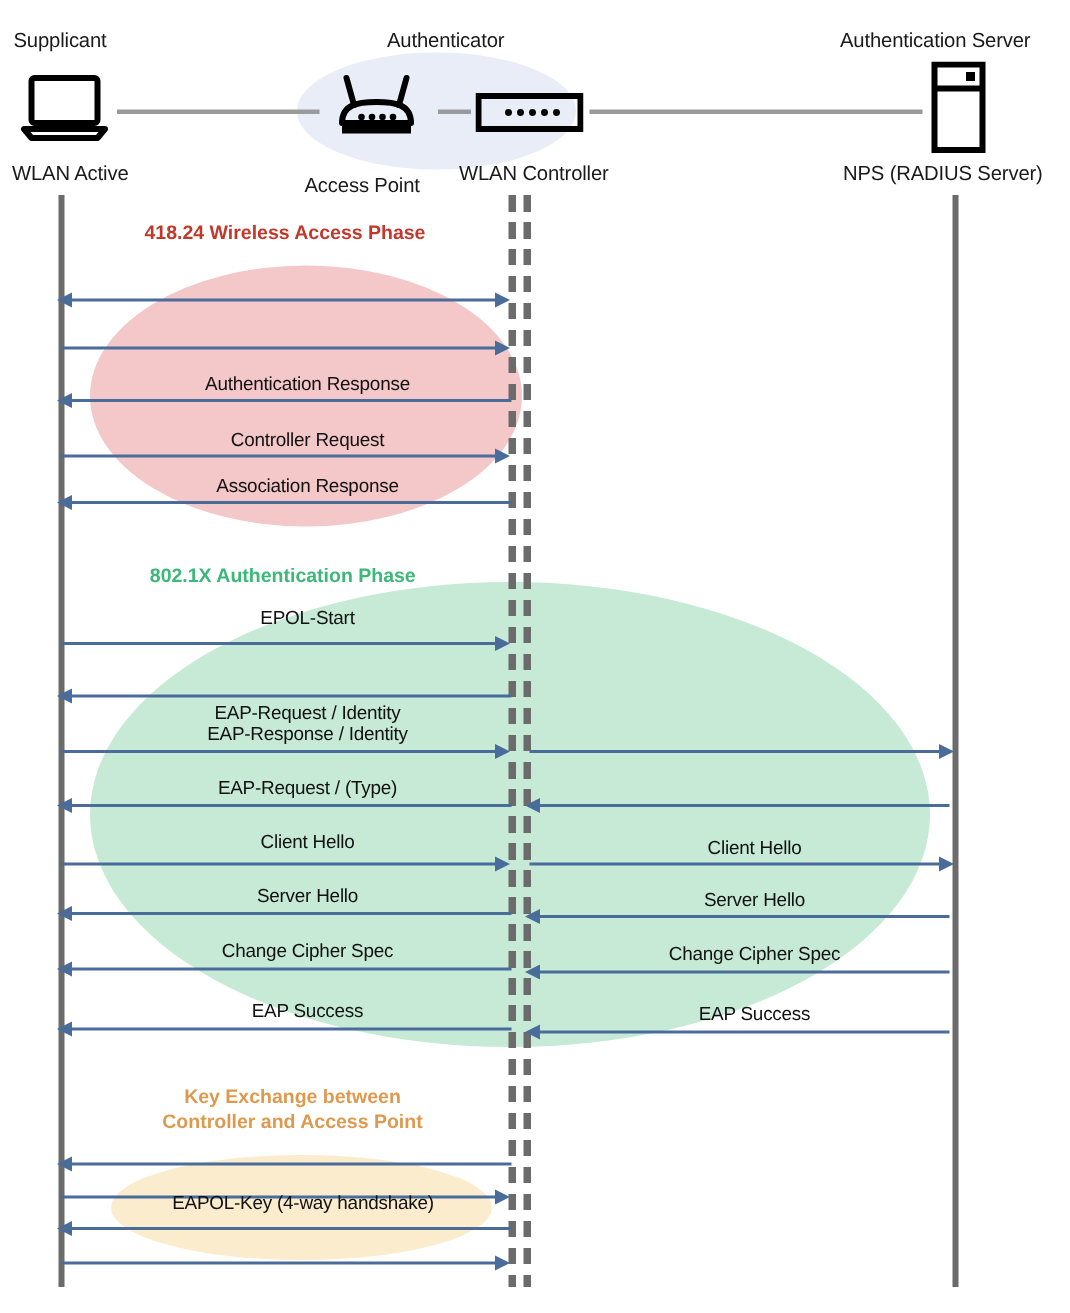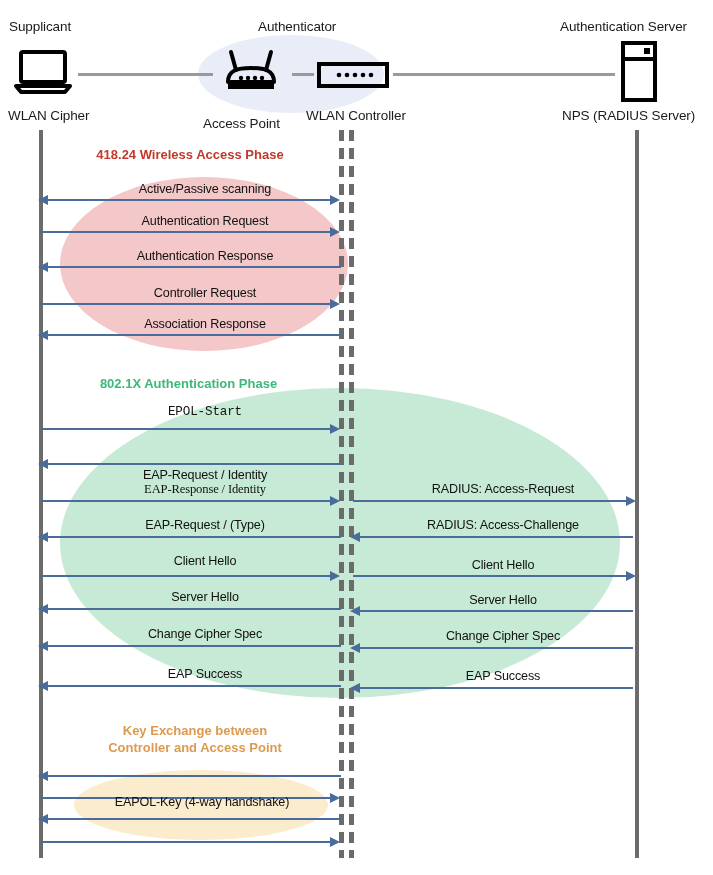--- a/index.html
+++ b/index.html
@@ -148,78 +148,74 @@
     <circle cx="46" cy="14" r="2.3" fill="#000"></circle>
     <circle cx="54" cy="14" r="2.3" fill="#000"></circle>
   </svg>
 
   <svg class="icon-svg" style="left:618px; top:41px;" width="42" height="62" viewBox="0 0 42 62">
     <rect x="5" y="2" width="32" height="57" fill="none" stroke="#000" stroke-width="4"></rect>
     <line x1="5" y1="18" x2="37" y2="18" stroke="#000" stroke-width="4"></line>
     <rect x="26" y="7" width="6" height="6" fill="#000"></rect>
   </svg>
 
-  <div class="actor-sublabel" style="left:8px; top:108px;">WLAN Cipher</div>
+  <div class="actor-sublabel" style="left:8px; top:108px;">WLAN Active</div>
   <div class="actor-sublabel" style="left:203px; top:116px;">Access Point</div>
   <div class="actor-sublabel" style="left:306px; top:108px;">WLAN Controller</div>
   <div class="actor-sublabel" style="left:562px; top:108px;">NPS (RADIUS Server)</div>
 
   <div class="phase-ellipse" style="left:60px; top:177px; width:288px; height:174px; background:#f4c7c8;"></div>
   <div class="phase-ellipse" style="left:60px; top:388px; width:560px; height:310px; background:#c6ead6;"></div>
   <div class="phase-ellipse" style="left:74px; top:770px; width:254px; height:70px; background:#fbeccd;"></div>
 
   <div class="lifeline-solid" style="left:39px; top:130px; height:728px;"></div>
   <div class="lifeline-dash" style="left:339px; top:130px; height:728px;"></div>
   <div class="lifeline-dash" style="left:349px; top:130px; height:728px;"></div>
   <div class="lifeline-solid" style="left:635px; top:130px; height:728px;"></div>
 
   <div class="phase-label" style="left:80px; top:146px; width:220px; color:#c0392b;">418.24 Wireless Access Phase</div>
 
-  <div class="msg-label" style="left:65px; top:182px; width:280px;">Active/Passive scanning</div>
   <div class="msg-line" style="left:45px; top:199px; width:292px;"></div>
   <div class="arrow-head left" style="left:38px; top:195px;"></div>
   <div class="arrow-head right" style="left:330px; top:195px;"></div>
 
-  <div class="msg-label" style="left:65px; top:214px; width:280px;">Authentication Request</div>
   <div class="msg-line" style="left:41px; top:231px; width:296px;"></div>
   <div class="arrow-head right" style="left:330px; top:227px;"></div>
 
   <div class="msg-label" style="left:65px; top:249px; width:280px;">Authentication Response</div>
   <div class="msg-line" style="left:45px; top:266px; width:296px;"></div>
   <div class="arrow-head left" style="left:38px; top:262px;"></div>
 
   <div class="msg-label" style="left:65px; top:286px; width:280px;">Controller Request</div>
   <div class="msg-line" style="left:41px; top:303px; width:296px;"></div>
   <div class="arrow-head right" style="left:330px; top:299px;"></div>
 
   <div class="msg-label" style="left:65px; top:317px; width:280px;text-align:center;">Association Response</div>
   <div class="msg-line" style="left:45px; top:334px; width:296px;"></div>
   <div class="arrow-head left" style="left:38px; top:330px;"></div>
 
   <div class="phase-label" style="left:81px; top:375px; width:215px; color:#3cb878;">802.1X Authentication Phase</div>
 
-  <div class="msg-label" style="left:65px; top:405px; width:280px;font-family:Liberation Mono, monospace;">EPOL-Start</div>
+  <div class="msg-label" style="left:65px; top:405px; width:280px;">EPOL-Start</div>
   <div class="msg-line" style="left:41px; top:428px; width:296px;"></div>
   <div class="arrow-head right" style="left:330px; top:424px;"></div>
 
   <div class="msg-label" style="left:65px; top:445px; width:280px;margin-top:23px;">EAP-Request / Identity</div>
   <div class="msg-line" style="left:45px; top:463px; width:296px;"></div>
   <div class="arrow-head left" style="left:38px; top:459px;"></div>
 
-  <div class="msg-label" style="left:65px; top:482px; width:280px;font-family:Liberation Serif, serif;">EAP-Response / Identity</div>
+  <div class="msg-label" style="left:65px; top:482px; width:280px;">EAP-Response / Identity</div>
   <div class="msg-line" style="left:41px; top:500px; width:296px;"></div>
   <div class="arrow-head right" style="left:330px; top:496px;"></div>
-  <div class="msg-label" style="left:370px; top:482px; width:266px;">RADIUS: Access-Request</div>
   <div class="msg-line" style="left:353px; top:500px; width:280px;"></div>
   <div class="arrow-head right" style="left:626px; top:496px;"></div>
 
   <div class="msg-label" style="left:65px; top:518px; width:280px;">EAP-Request / (Type)</div>
   <div class="msg-line" style="left:45px; top:536px; width:296px;"></div>
   <div class="arrow-head left" style="left:38px; top:532px;"></div>
-  <div class="msg-label" style="left:370px; top:518px; width:266px;">RADIUS: Access-Challenge</div>
   <div class="msg-line" style="left:357px; top:536px; width:276px;"></div>
   <div class="arrow-head left" style="left:350px; top:532px;"></div>
 
   <div class="msg-label" style="left:65px; top:554px; width:280px;">Client Hello</div>
   <div class="msg-line" style="left:41px; top:575px; width:296px;"></div>
   <div class="arrow-head right" style="left:330px; top:571px;"></div>
   <div class="msg-label" style="left:370px; top:558px; width:266px;">Client Hello</div>
   <div class="msg-line" style="left:353px; top:575px; width:280px;"></div>
   <div class="arrow-head right" style="left:626px; top:571px;"></div>
 

